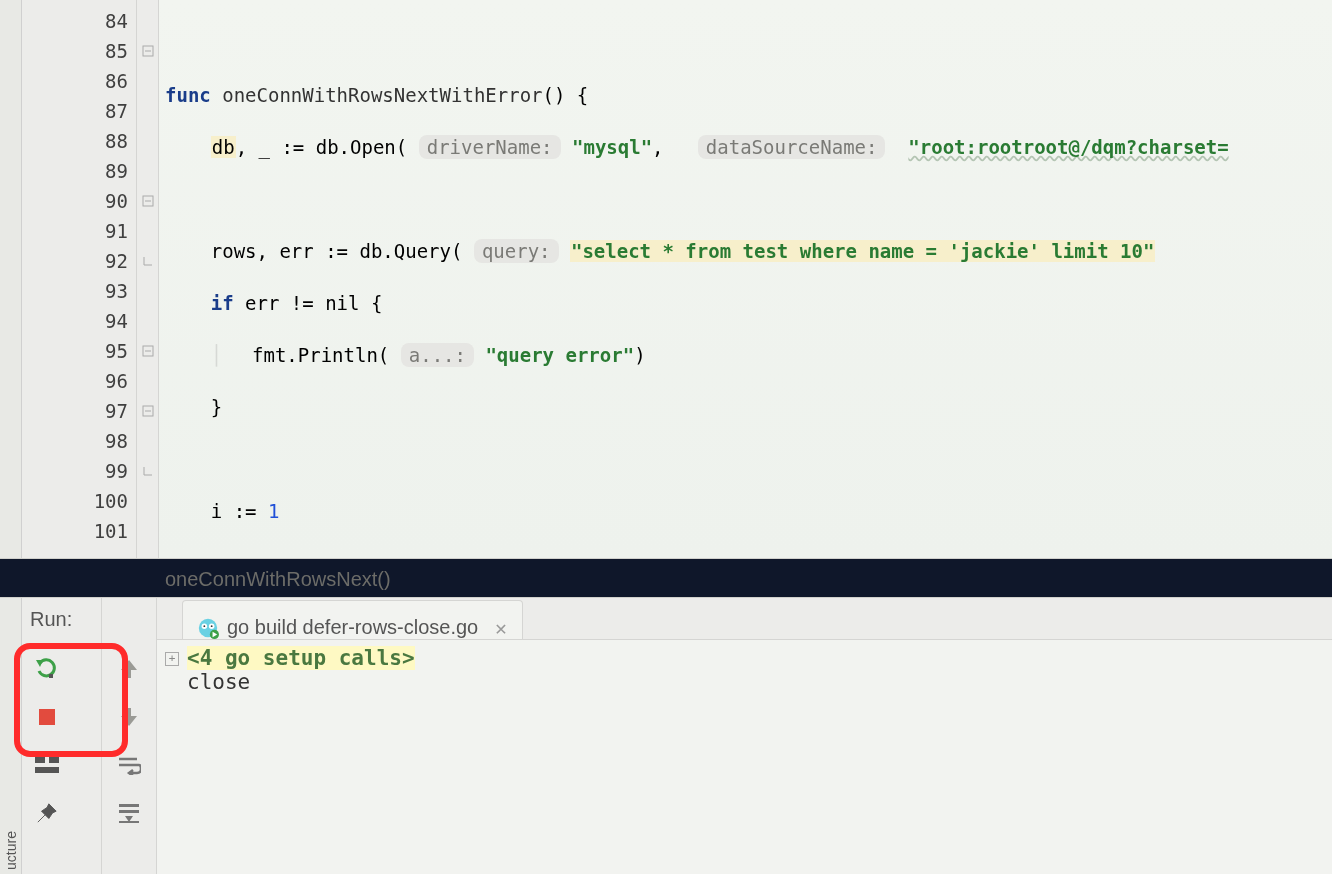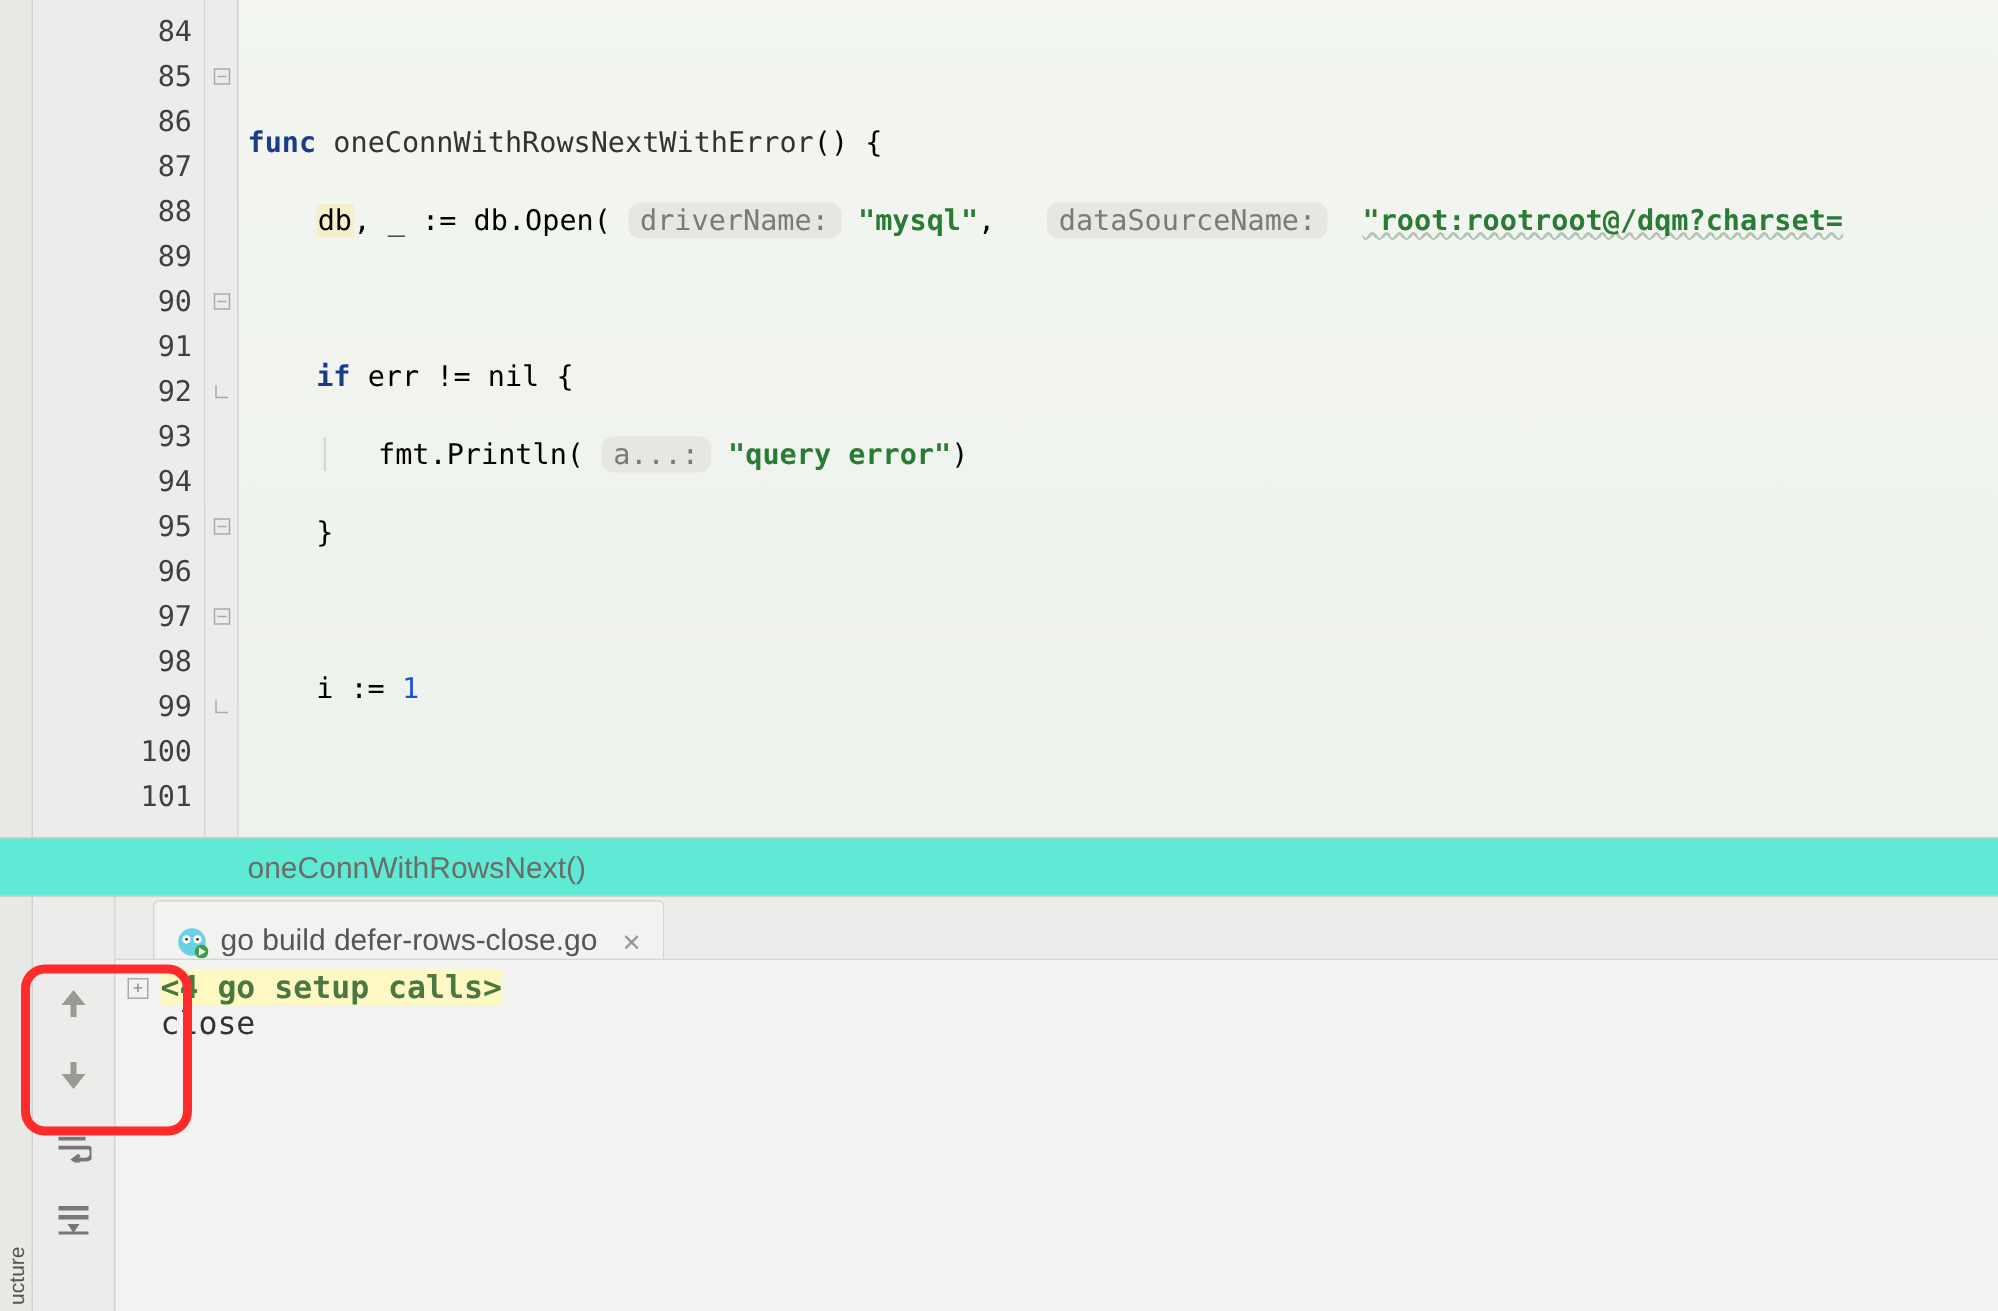--- a/index.html
+++ b/index.html
@@ -66,21 +66,21 @@
   .str { color: #2a7b33; font-weight: bold; }
   .num { color: #2050d8; }
   .hl-yellow { background: #f7efcb; border-radius:0; padding:0 1px;}
   .hl-hint { background: #e6e6e3; color: #7a7a76; border-radius: 8px; padding: 1px 8px; font-weight: normal; }
   .wavy { text-decoration: underline wavy rgba(120,150,120,0.5); text-decoration-skip-ink: none; }
   .guide { color: rgba(140,140,140,0.25); }
   
   .breadcrumb {
     height: 40px;
     line-height: 40px;
-    background: #5eead4;
+    background: #0f172a;
     border-top: 1px solid #d0d0cc;
     border-bottom: 1px solid #d0d0cc;
     padding-left: 165px;
     font-family: -apple-system, "Segoe UI", sans-serif;
     font-size: 20px;
     color: #6c6c68;
   }
 
   .run-panel {
     display: flex;
@@ -269,20 +269,21 @@
         </svg>
       </div>
     <div class="fold"></div>
     <div class="fold"></div>
   </div>
   <div class="code">
 <div class="line"></div>
 <div class="line"><span class="kw">func</span> <span class="fn">oneConnWithRowsNextWithError</span><span>() {</span></div>
 <div class="line">    <span class="hl-yellow">db</span><span>, _ := db.Open(</span> <span class="hl-hint">driverName:</span> <span class="str">"mysql"</span><span>,</span>   <span class="hl-hint">dataSourceName:</span>  <span class="str wavy">"root:rootroot@/dqm?charset=</span></div>
 <div class="line"></div>
+<div class="line"><span>    rows, err := db.Query(</span> <span class="hl-hint">query:</span> <span class="str hl-yellow">"select * from test where name = 'jackie' limit 10"</span></div>
 <div class="line">    <span class="kw">if</span><span> err != nil {</span></div>
 <div class="line"><span class="guide">    │   </span><span style="margin-left:-96px;">        fmt.Println(</span> <span class="hl-hint">a...:</span> <span class="str">"query error"</span>)</div>
 <div class="line"><span>    }</span></div>
 <div class="line"></div>
 <div class="line"><span>    i := </span><span class="num">1</span></div>
 
 
 
 
 
@@ -291,20 +292,49 @@
   </div>
 </div>
 
 <div class="breadcrumb">
   <span>oneConnWithRowsNext()</span>
 </div>
 
 <div class="run-panel">
   <div class="run-label-col">
     <span class="run-vertical">ucture</span>
+  </div>
+  <div class="run-left">
+    <div class="run-header">Run:</div>
+    <div class="run-toolbar-col1">
+      <div class="tool-btn">
+        <svg width="24" height="24" viewBox="0 0 24 24">
+            <path d="M5 6 A8 8 0 1 1 4 14" fill="none" stroke="#3da048" stroke-width="3"></path>
+            <path d="M1 3 L8 3 L5 10 Z" fill="#3da048"></path>
+            <rect x="14" y="17" width="4" height="4" fill="#555"></rect>
+          </svg>
+      </div>
+      <div class="tool-btn">
+        <svg width="20" height="20">
+            <rect x="2" y="2" width="16" height="16" fill="#e24b3e"></rect>
+          </svg>
+      </div>
+      <div class="tool-btn">
+        <svg width="24" height="20">
+            <rect x="0" y="2" width="10" height="6" fill="#555"></rect>
+            <rect x="14" y="2" width="10" height="6" fill="#555"></rect>
+            <rect x="0" y="12" width="24" height="6" fill="#555"></rect>
+          </svg>
+      </div>
+      <div class="tool-btn">
+        <svg width="22" height="22" viewBox="0 0 24 24">
+            <path d="M14 2 L22 10 L18 12 L14 18 L6 10 L12 6 Z M10 14 L2 22" fill="#555" stroke="#555" stroke-width="1"></path>
+          </svg>
+      </div>
+    </div>
   </div>
   <div class="run-tool2">
     <div style="height:42px"></div>
     <div class="run-toolbar-col2" style="left:12px;">
       <div class="tool-btn">
         <svg width="20" height="22">
             <path d="M10 2 L18 12 L12 12 L12 20 L8 20 L8 12 L2 12 Z" fill="#9a9a95"></path>
           </svg>
       </div>
       <div class="tool-btn">

